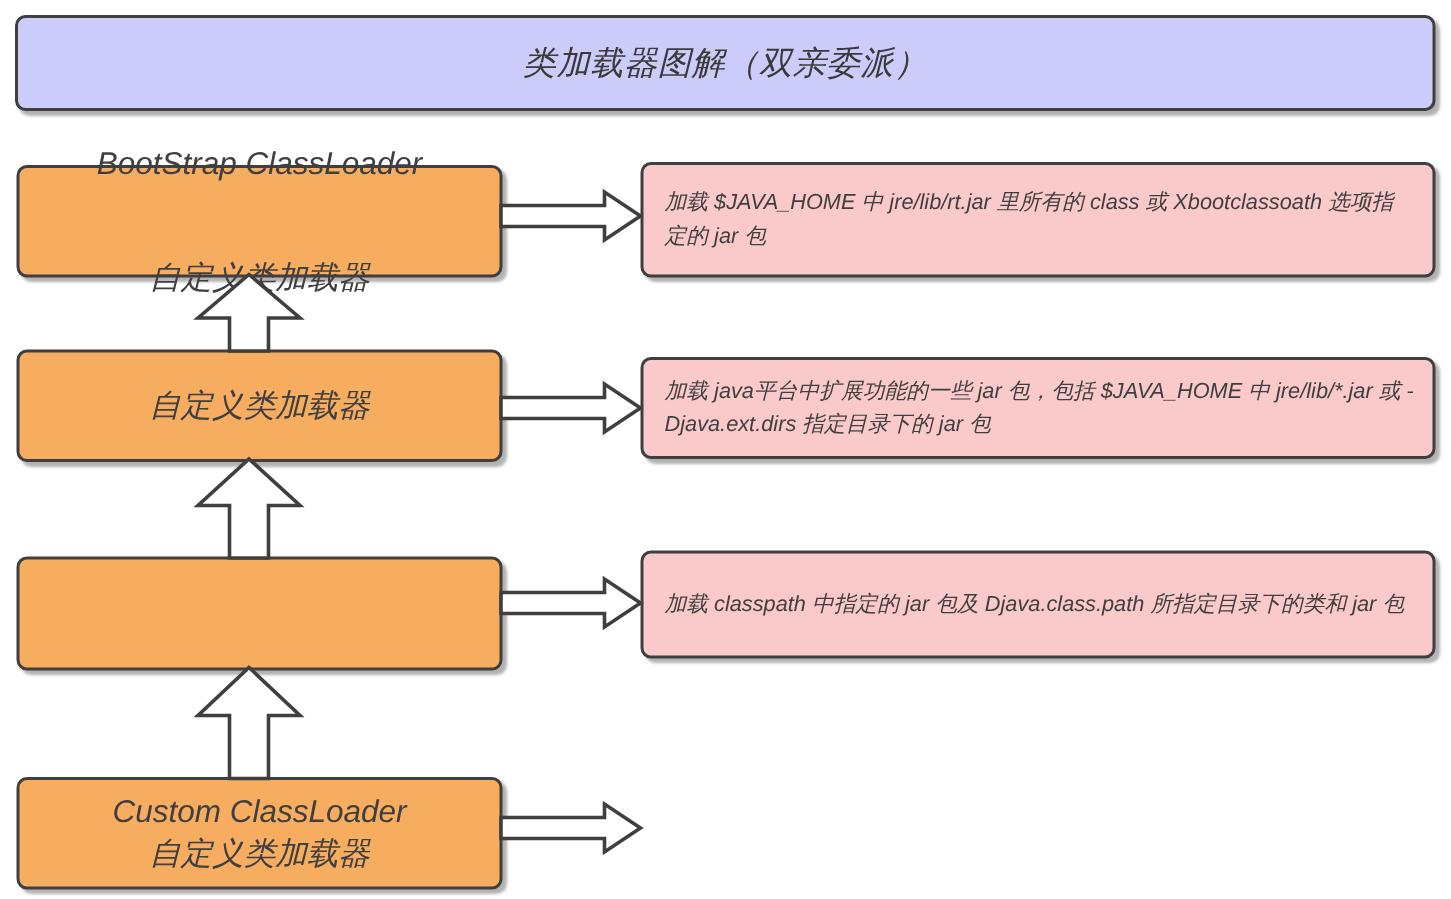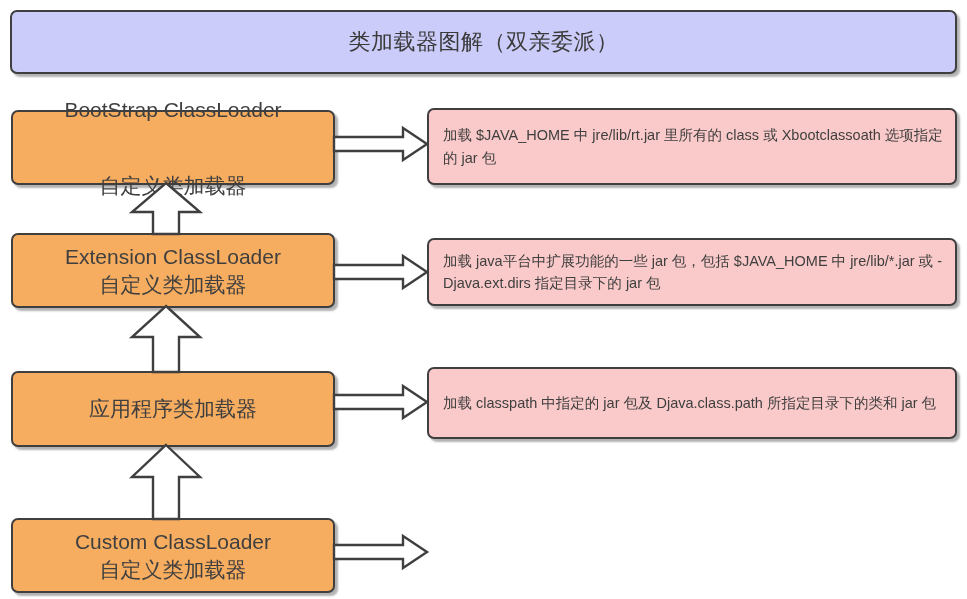--- a/index.html
+++ b/index.html
@@ -13,20 +13,21 @@
     overflow: hidden;
     font-family: "Liberation Sans", "DejaVu Sans", sans-serif;
     color: #404040;
   }
 
   .canvas {
     position: absolute;
     inset: 0;
     width: 967px;
     height: 599px;
+    font-style: italic;
   }
 
   
   .box {
     position: absolute;
     border: 2px solid #3f3f3f;
     border-radius: 7px;
     box-shadow: 3px 3px 2px rgba(0,0,0,0.30);
     display: flex;
     align-items: center;
@@ -106,26 +107,24 @@
 <div class="canvas">
 
   <div class="box title-box">类加载器图解（双亲委派）</div>
 
   <div class="box loader-box loader-1">
     <span class="ln1">BootStrap ClassLoader</span>
     <span class="ln2">自定义类加载器</span>
   </div>
 
   <div class="box loader-box loader-2">
-    <span class="ln1">Extension ClassLoader</span>
     <span class="ln2">自定义类加载器</span>
   </div>
 
   <div class="box loader-box loader-3">
-    <span class="ln2">应用程序类加载器</span>
   </div>
 
   <div class="box loader-box loader-4">
     <span class="ln1">Custom ClassLoader</span>
     <span class="ln2">自定义类加载器</span>
   </div>
 
   <div class="box desc-box desc-1">加载 $JAVA_HOME 中 jre/lib/rt.jar 里所有的 class 或 Xbootclassoath 选项指定的 jar 包</div>
 
   <div class="box desc-box desc-2">加载 java平台中扩展功能的一些 jar 包，包括 $JAVA_HOME 中 jre/lib/*.jar 或 -Djava.ext.dirs 指定目录下的 jar 包</div>

